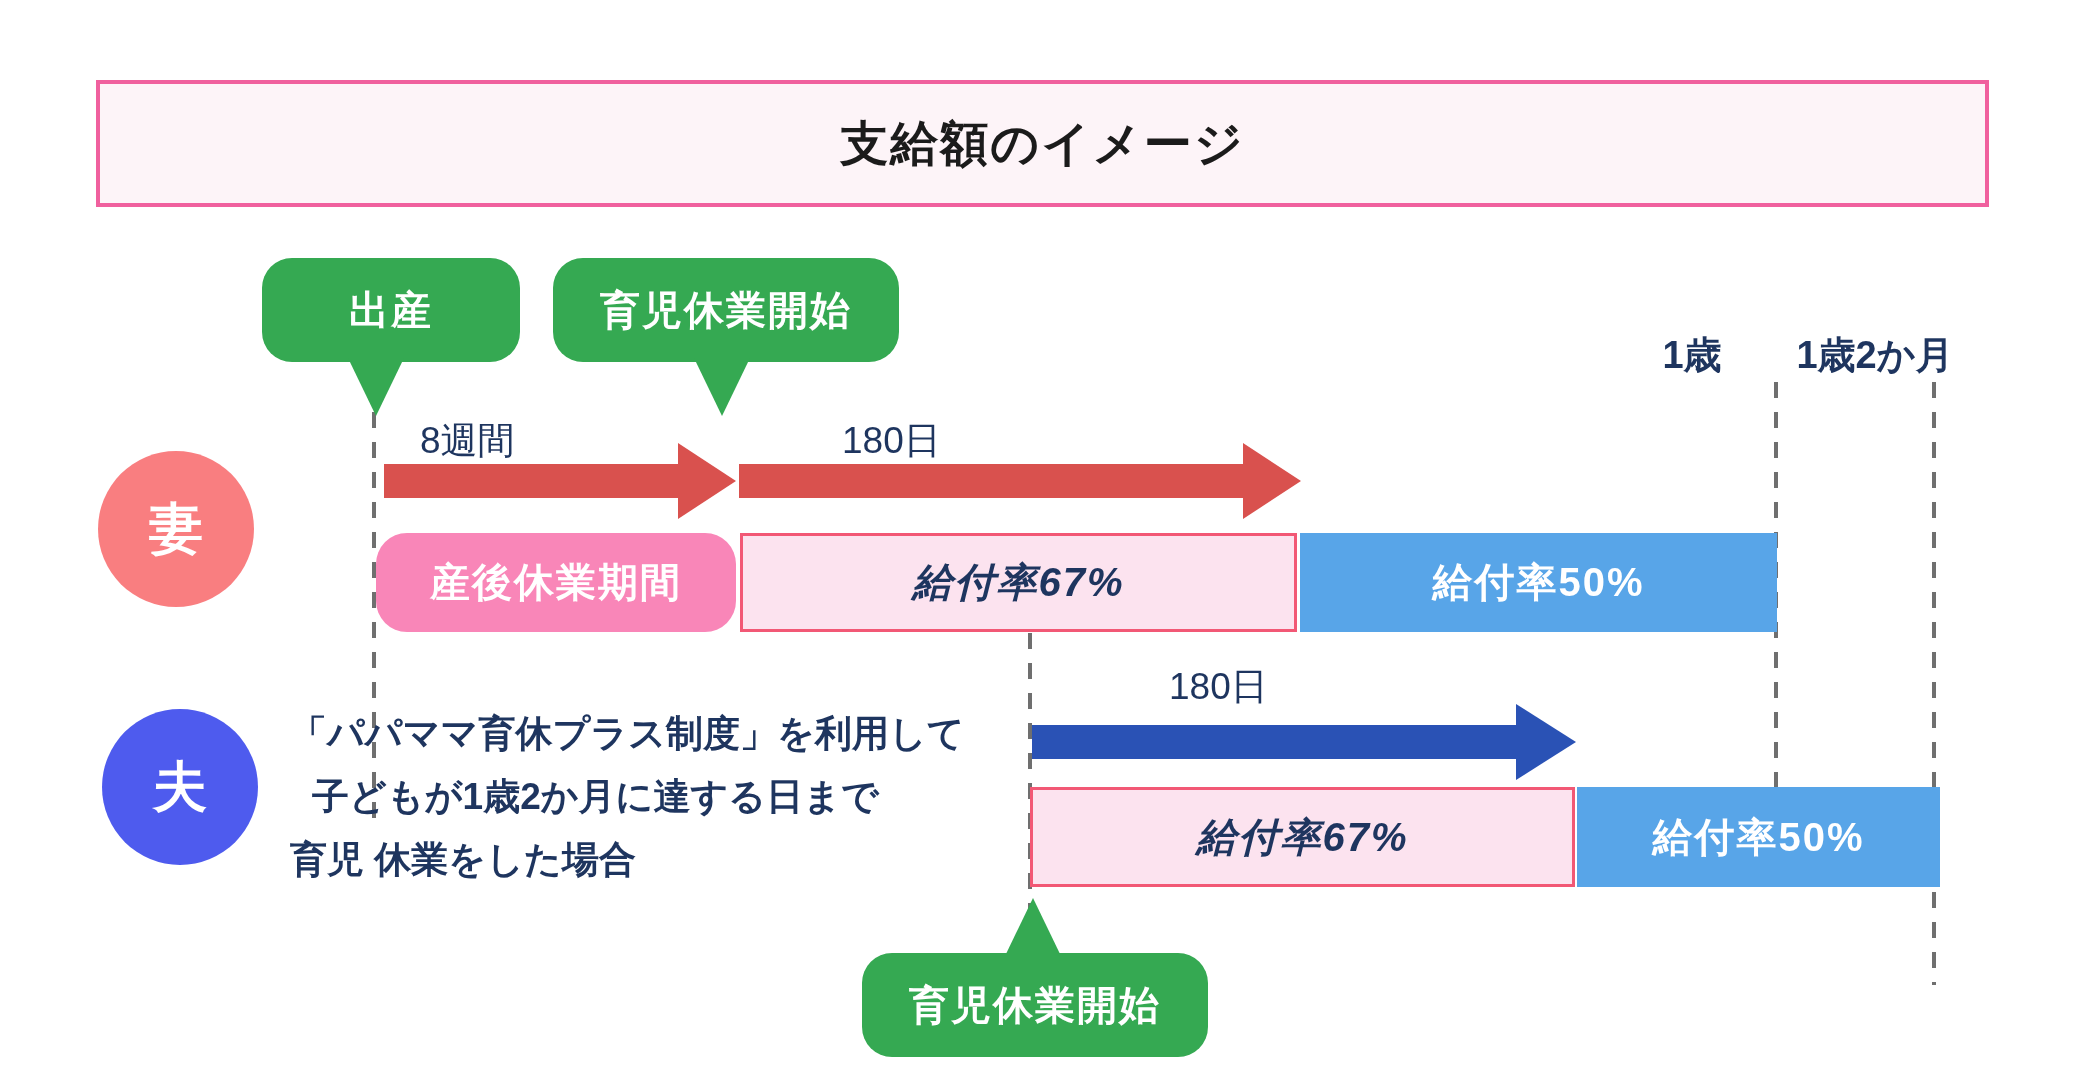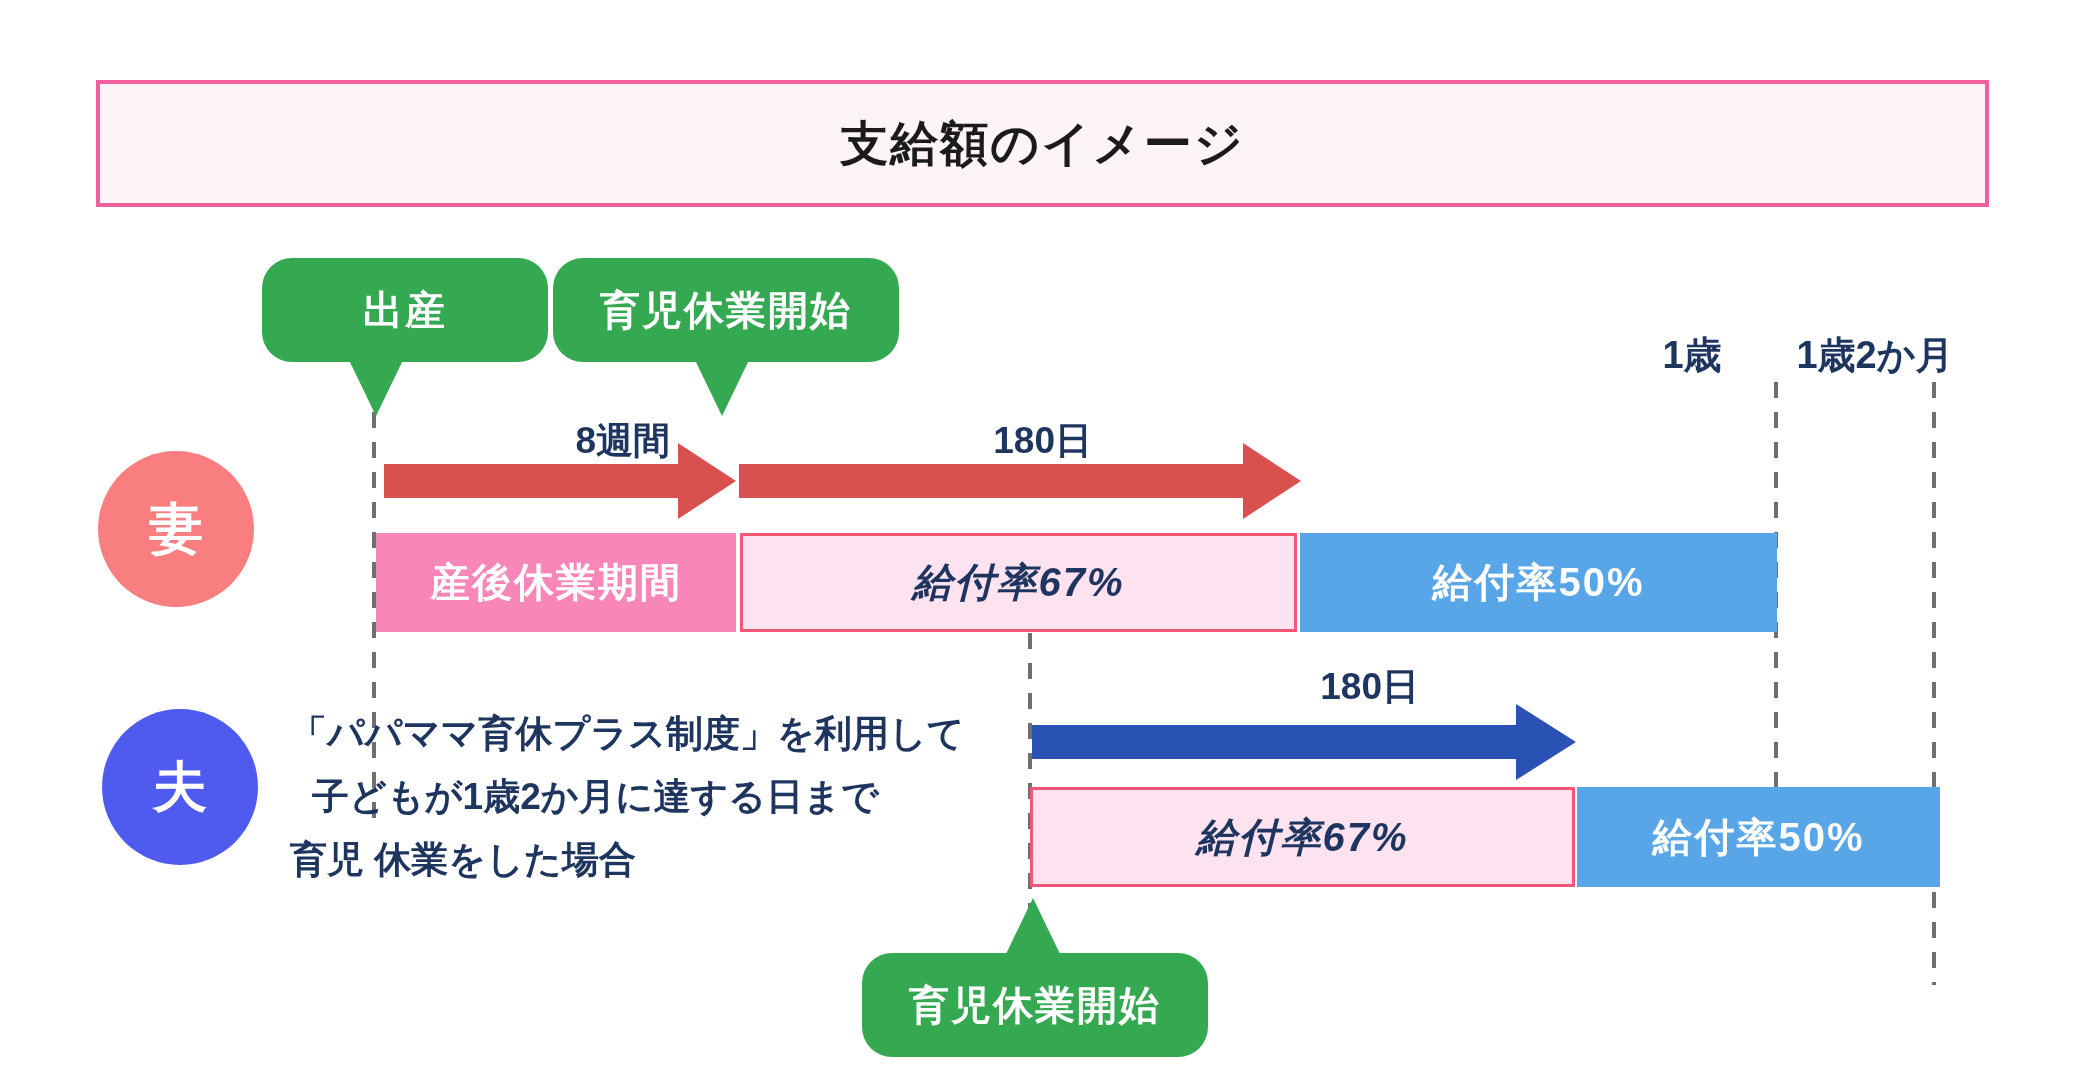--- a/index.html
+++ b/index.html
@@ -63,29 +63,29 @@
 
   .arrow-body{position:absolute;height:34px;z-index:2;}
   .arrow-head{position:absolute;width:0;height:0;z-index:2;
     border-top:38px solid transparent;border-bottom:38px solid transparent;}
   .red{background:var(--red);}
   .red-head{border-left:58px solid var(--red);}
   .blue-head{border-left:60px solid var(--blue_arrow);}
 
   .span-label{
     position:absolute;width:250px;height:48px;z-index:3;
-    color:var(--navy);font-size:37px;font-weight:bold;text-align:right;
+    color:var(--navy);font-size:37px;font-weight:normal;text-align:left;
   }
 
   .bar{
     position:absolute;box-sizing:border-box;z-index:2;
     display:flex;align-items:center;justify-content:center;
     font-size:40px;font-weight:bold;letter-spacing:2px;
   }
-  .bar.pink{background:var(--pink_bar);color:#fff;}
+  .bar.pink{background:var(--pink_bar);color:#fff;border-radius:31px;}
   .bar.lightpink{background:var(--light_pink);border:3px solid var(--light_pink_border);color:var(--navy);font-style:italic;}
   .bar.blue{background:var(--blue_bar);color:#fff;}
 
   .desc{
     position:absolute;left:290px;top:702px;width:770px;z-index:3;
     color:var(--navy);font-size:37px;font-weight:bold;line-height:63px;
   }
   .desc .line2{padding-left:22px;}
 </style>
 </head>
@@ -93,21 +93,21 @@
 
 <div id="canvas">
 
   <div class="title-box">支給額のイメージ</div>
 
   <div class="dash-line" style="left:372px;top:412px;height:413px;"></div>
   <div class="dash-line" style="left:1028px;top:633px;height:317px;"></div>
   <div class="dash-line" style="left:1774px;top:382px;height:406px;"></div>
   <div class="dash-line" style="left:1932px;top:382px;height:603px;"></div>
 
-  <div class="bubble" style="left:262px;top:258px;width:286px;">出産</div>
+  <div class="bubble" style="left:262px;top:258px;width:258px;">出産</div>
   <div class="tail-down" style="left:348px;top:358px;"></div>
 
   <div class="bubble" style="left:553px;top:258px;width:346px;">育児休業開始</div>
   <div class="tail-down" style="left:694px;top:358px;"></div>
 
   <div class="axis-label" style="left:1612px;width:160px;">1歳</div>
   <div class="axis-label" style="left:1750px;width:250px;">1歳2か月</div>
 
   <div class="person-circle" style="left:98px;top:451px;background:var(--wife_circle);">妻</div>
 

